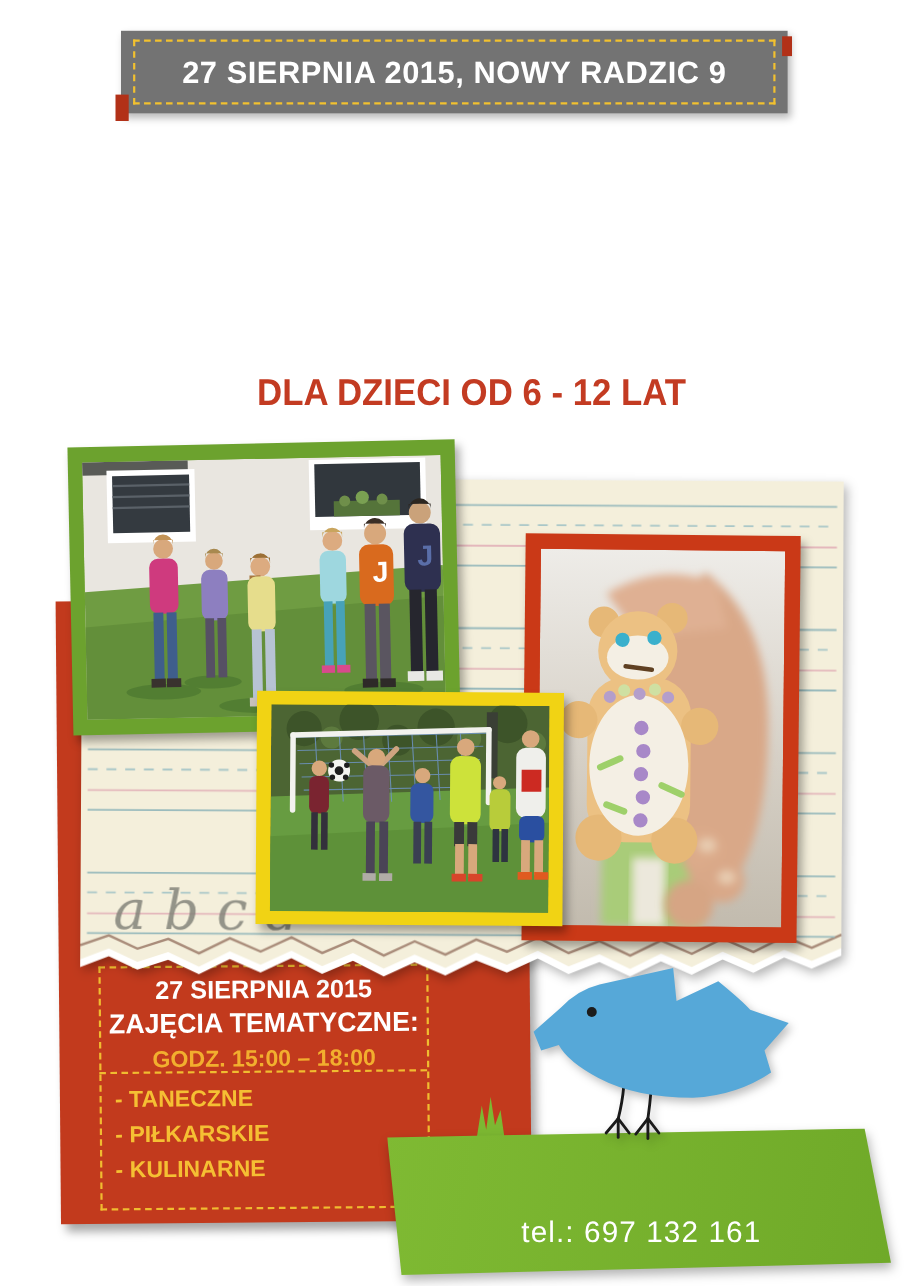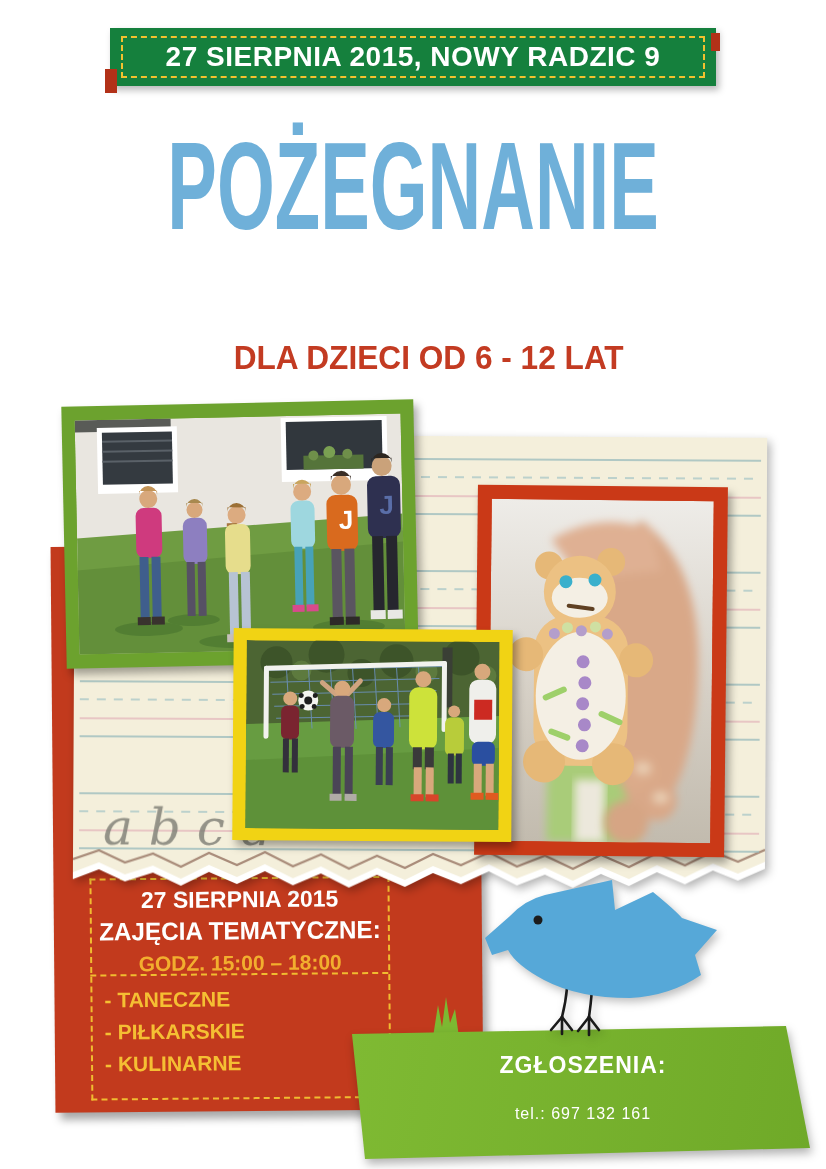--- a/index.html
+++ b/index.html
@@ -1,21 +1,21 @@
 <!DOCTYPE html>
 <html><head>
 <meta charset="utf-8">
 <style>
   html,body{margin:0;padding:0;background:#ffffff;}
   .page{position:relative;width:826px;height:1169px;background:#ffffff;overflow:hidden;
         font-family:"Liberation Sans",sans-serif;}
   .abs{position:absolute;}
 
   
-  .banner{left:110px;top:28px;width:606px;height:58px;background:#15803d;
+  .banner{left:110px;top:28px;width:606px;height:75px;background:#737373;
           box-shadow:3px 4px 7px rgba(0,0,0,.28);text-align:right;}
   .banner:before{content:"";position:absolute;left:-5px;bottom:-7px;width:12px;height:24px;
           background:#b23118;}
   .banner:after{content:"";position:absolute;right:-4px;top:5px;width:9px;height:18px;
           background:#b23118;}
   .banner-inner{position:absolute;left:11px;right:11px;top:8px;bottom:8px;
           border:2px dashed #f2c12f;display:flex;align-items:center;justify-content:center;}
   .banner-text{color:#ffffff;font-weight:bold;font-size:28px;letter-spacing:.5px;white-space:nowrap;}
 
   
@@ -61,38 +61,35 @@
   .grass-tuft{left:425px;top:993px;z-index:6;}
 
   .contact-wrap{left:348px;top:1022px;width:470px;height:142px;z-index:7;
             filter:drop-shadow(2px 5px 5px rgba(0,0,0,.3));}
   .contact-box{position:absolute;left:0;top:0;width:470px;height:142px;
             background:linear-gradient(100deg,#7fba33,#6fa928);
             clip-path:polygon(4px 12px,438px 4px,462px 126px,17px 137px);
             text-align:center;color:#ffffff;}
   .contact-heading{position:absolute;left:0;width:100%;top:30px;font-weight:bold;font-size:23px;letter-spacing:1px;}
   .contact-email{position:absolute;left:0;width:100%;top:58px;font-size:20px;}
-  .contact-phone{position:absolute;left:0;width:100%;top:83px;font-size:16px;letter-spacing:1px;}
+  .contact-phone{position:absolute;left:0;width:100%;top:83px;font-size:27px;letter-spacing:1px;}
 
   .bird{left:470px;top:870px;z-index:8;filter:drop-shadow(3px 4px 4px rgba(0,0,0,.25));}
 </style>
 </head>
 <body>
 
 <div class="page">
 
   <div class="abs banner">
     <div class="banner-inner">
       <span class="banner-text">27 SIERPNIA 2015, NOWY RADZIC 9</span>
     </div>
   </div>
 
-  <div class="abs title-line title1">
-    <span>POŻEGNANIE</span>
-  </div>
 
   <div class="abs subtitle">
     <span>DLA DZIECI OD 6 - 12 LAT</span>
   </div>
 
   <div class="abs info-box">
     <div class="info-dashed">
       <div class="info-date">27 SIERPNIA 2015</div>
       <div class="info-heading">ZAJĘCIA TEMATYCZNE:</div>
       <div class="info-time">GODZ. 15:00 – 18:00</div>
@@ -397,21 +394,20 @@
       </g>
     </svg>
   </div>
 
   <svg class="abs grass-tuft" width="42" height="44" viewBox="0 0 42 44">
     <polygon fill="#7cb832" points="8,44 13,12 17,34 21,4 25,30 30,16 34,44"></polygon>
   </svg>
 
   <div class="abs contact-wrap">
     <div class="contact-box">
-      <div class="contact-heading">ZGŁOSZENIA:</div>
       <div class="contact-phone">tel.: 697 132 161</div>
     </div>
   </div>
 
   <svg class="abs bird" width="260" height="175" viewBox="0 0 260 175">
     <g stroke="#1a1a1a" stroke-width="2.6" fill="none" stroke-linecap="round">
       <path d="M97,118 C96,130 94,139 92,147"></path>
       <path d="M92,147 L81,160"></path>
         <path d="M92,147 L92,164"></path>
         <path d="M92,147 L102,160"></path>

